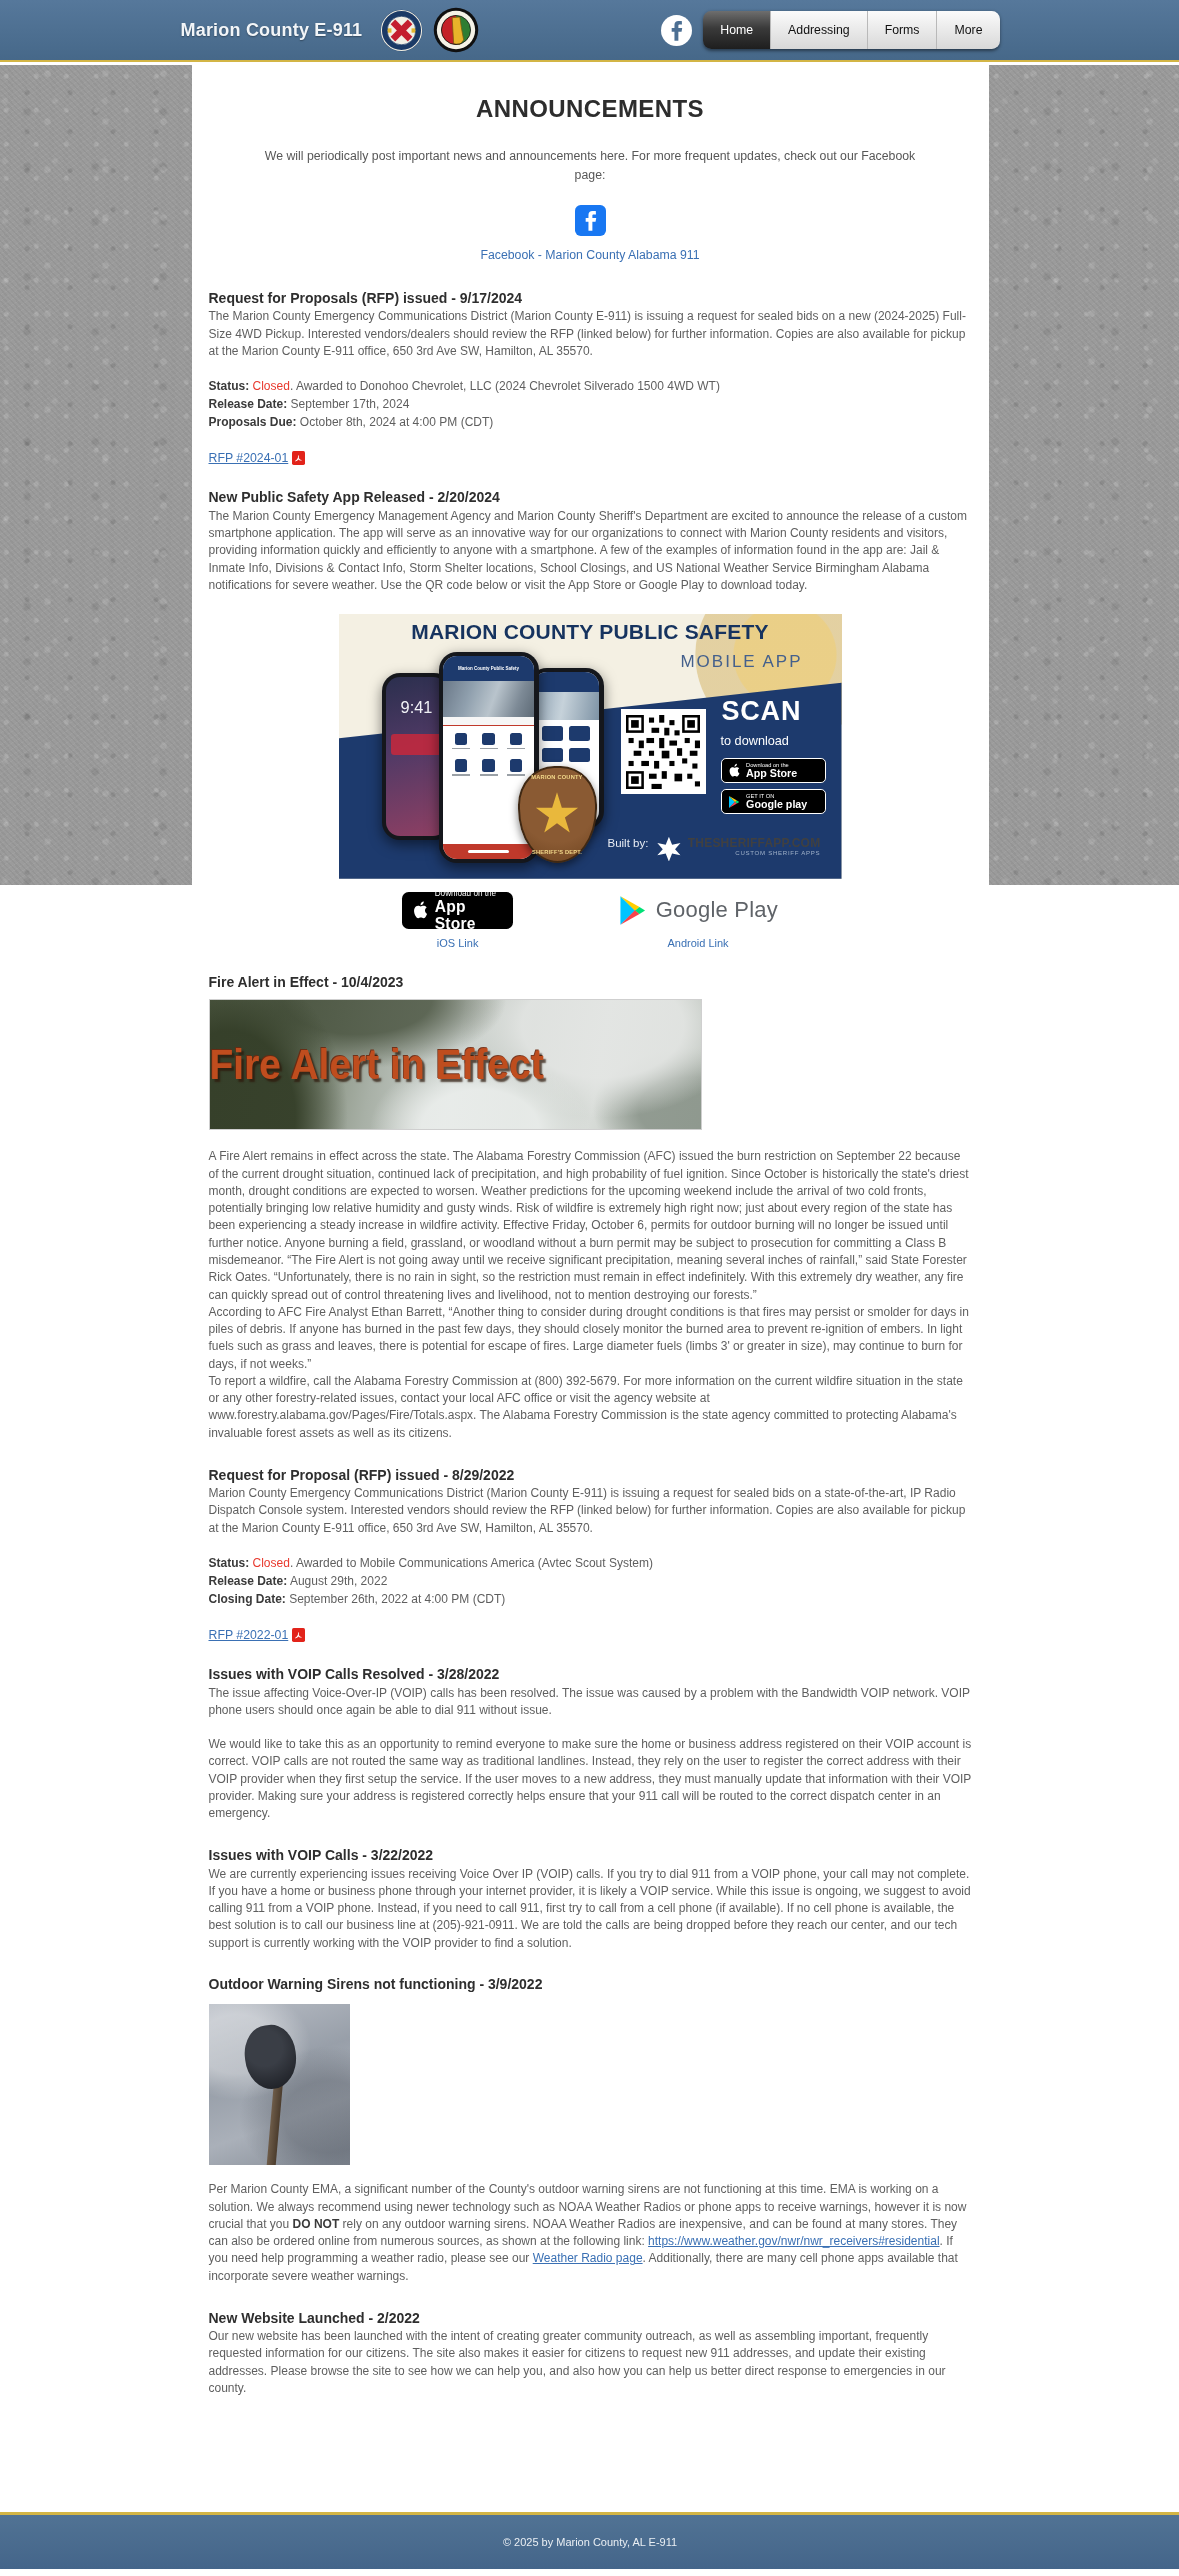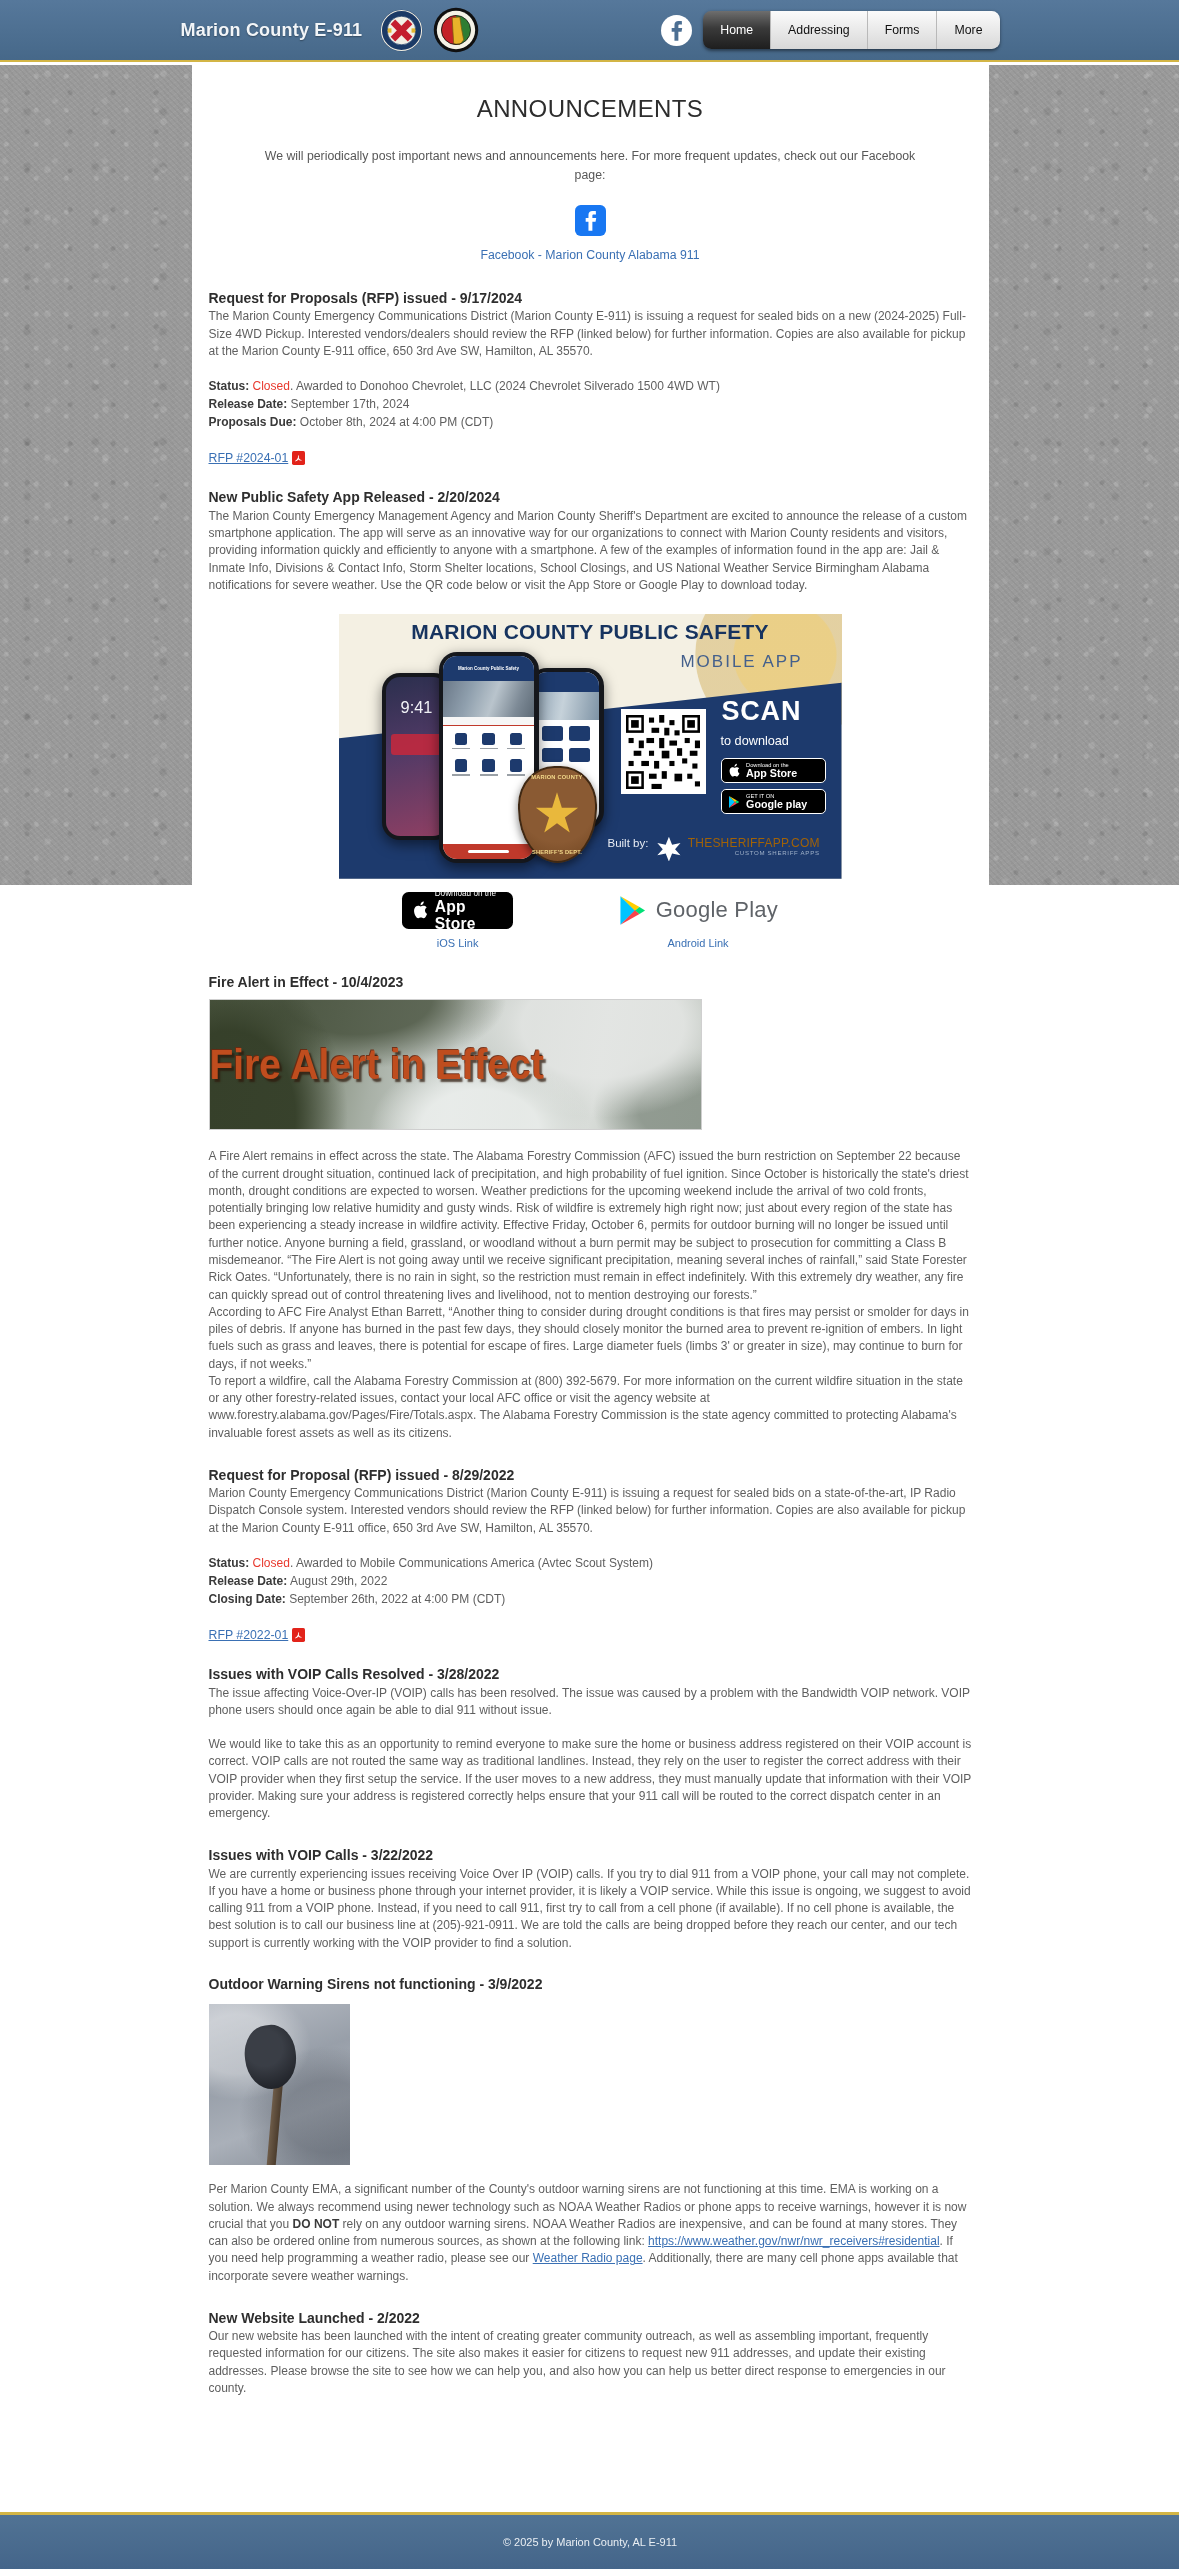--- a/index.html
+++ b/index.html
@@ -62,21 +62,21 @@
   }
 
   
   .content {
     position:relative; z-index:1;
     width:797px; margin:0 auto; background:#fff;
     padding:24.6px 17px 38px 17px;
     min-height:2450px;
   }
   .page-title {
-    text-align:center; font-size:24px; font-weight:normal; color:#2d2d2d;
+    text-align:center; font-size:24px; font-weight:bold; color:#2d2d2d;
     margin:8.2px 0 24.6px; letter-spacing:0.4px;
   }
   .intro {
     text-align:center; font-size:12.3px; color:#575757; line-height:1.5;
     max-width:680px; margin:0 auto 19.7px;
   }
   .fb-big {
     display:block; width:31px; height:31px; margin:21px auto 11.5px;
     cursor:pointer;
   }
@@ -192,21 +192,21 @@
   .badge-play  { top:175px; }
   .builtby {
     position:absolute; left:269px; top:223px; display:flex; align-items:flex-start;
   }
   .builtby-label { color:#e8ecf3; font-size:11.5px; margin-right:8.2px; }
   .sheriff-star {
     width:24.6px; height:24.6px; background:#fff; margin-right:6.6px;
     clip-path:polygon(50% 0%,63% 32%,97% 25%,75% 50%,97% 75%,63% 68%,50% 100%,37% 68%,3% 75%,25% 50%,3% 25%,37% 32%);
   }
   .brand-col { line-height:1.1; }
-  .brand { color:#a16207; font-size:12px; font-weight:normal; letter-spacing:0.2px; }
+  .brand { color:#404040; font-size:12px; font-weight:bold; letter-spacing:0.2px; }
   .brand-sub { color:#9fb0c8; font-size:6.1px; letter-spacing:0.7px; text-align:right; }
 
   
   .store-row {
     display:flex; justify-content:center; gap:105px; margin:13px 0 1.6px;
     align-items:flex-start;
   }
   .store-col { display:flex; flex-direction:column; align-items:center; }
   .appstore-badge {
     width:111px; height:37px; background:#000; border-radius:6.6px;

